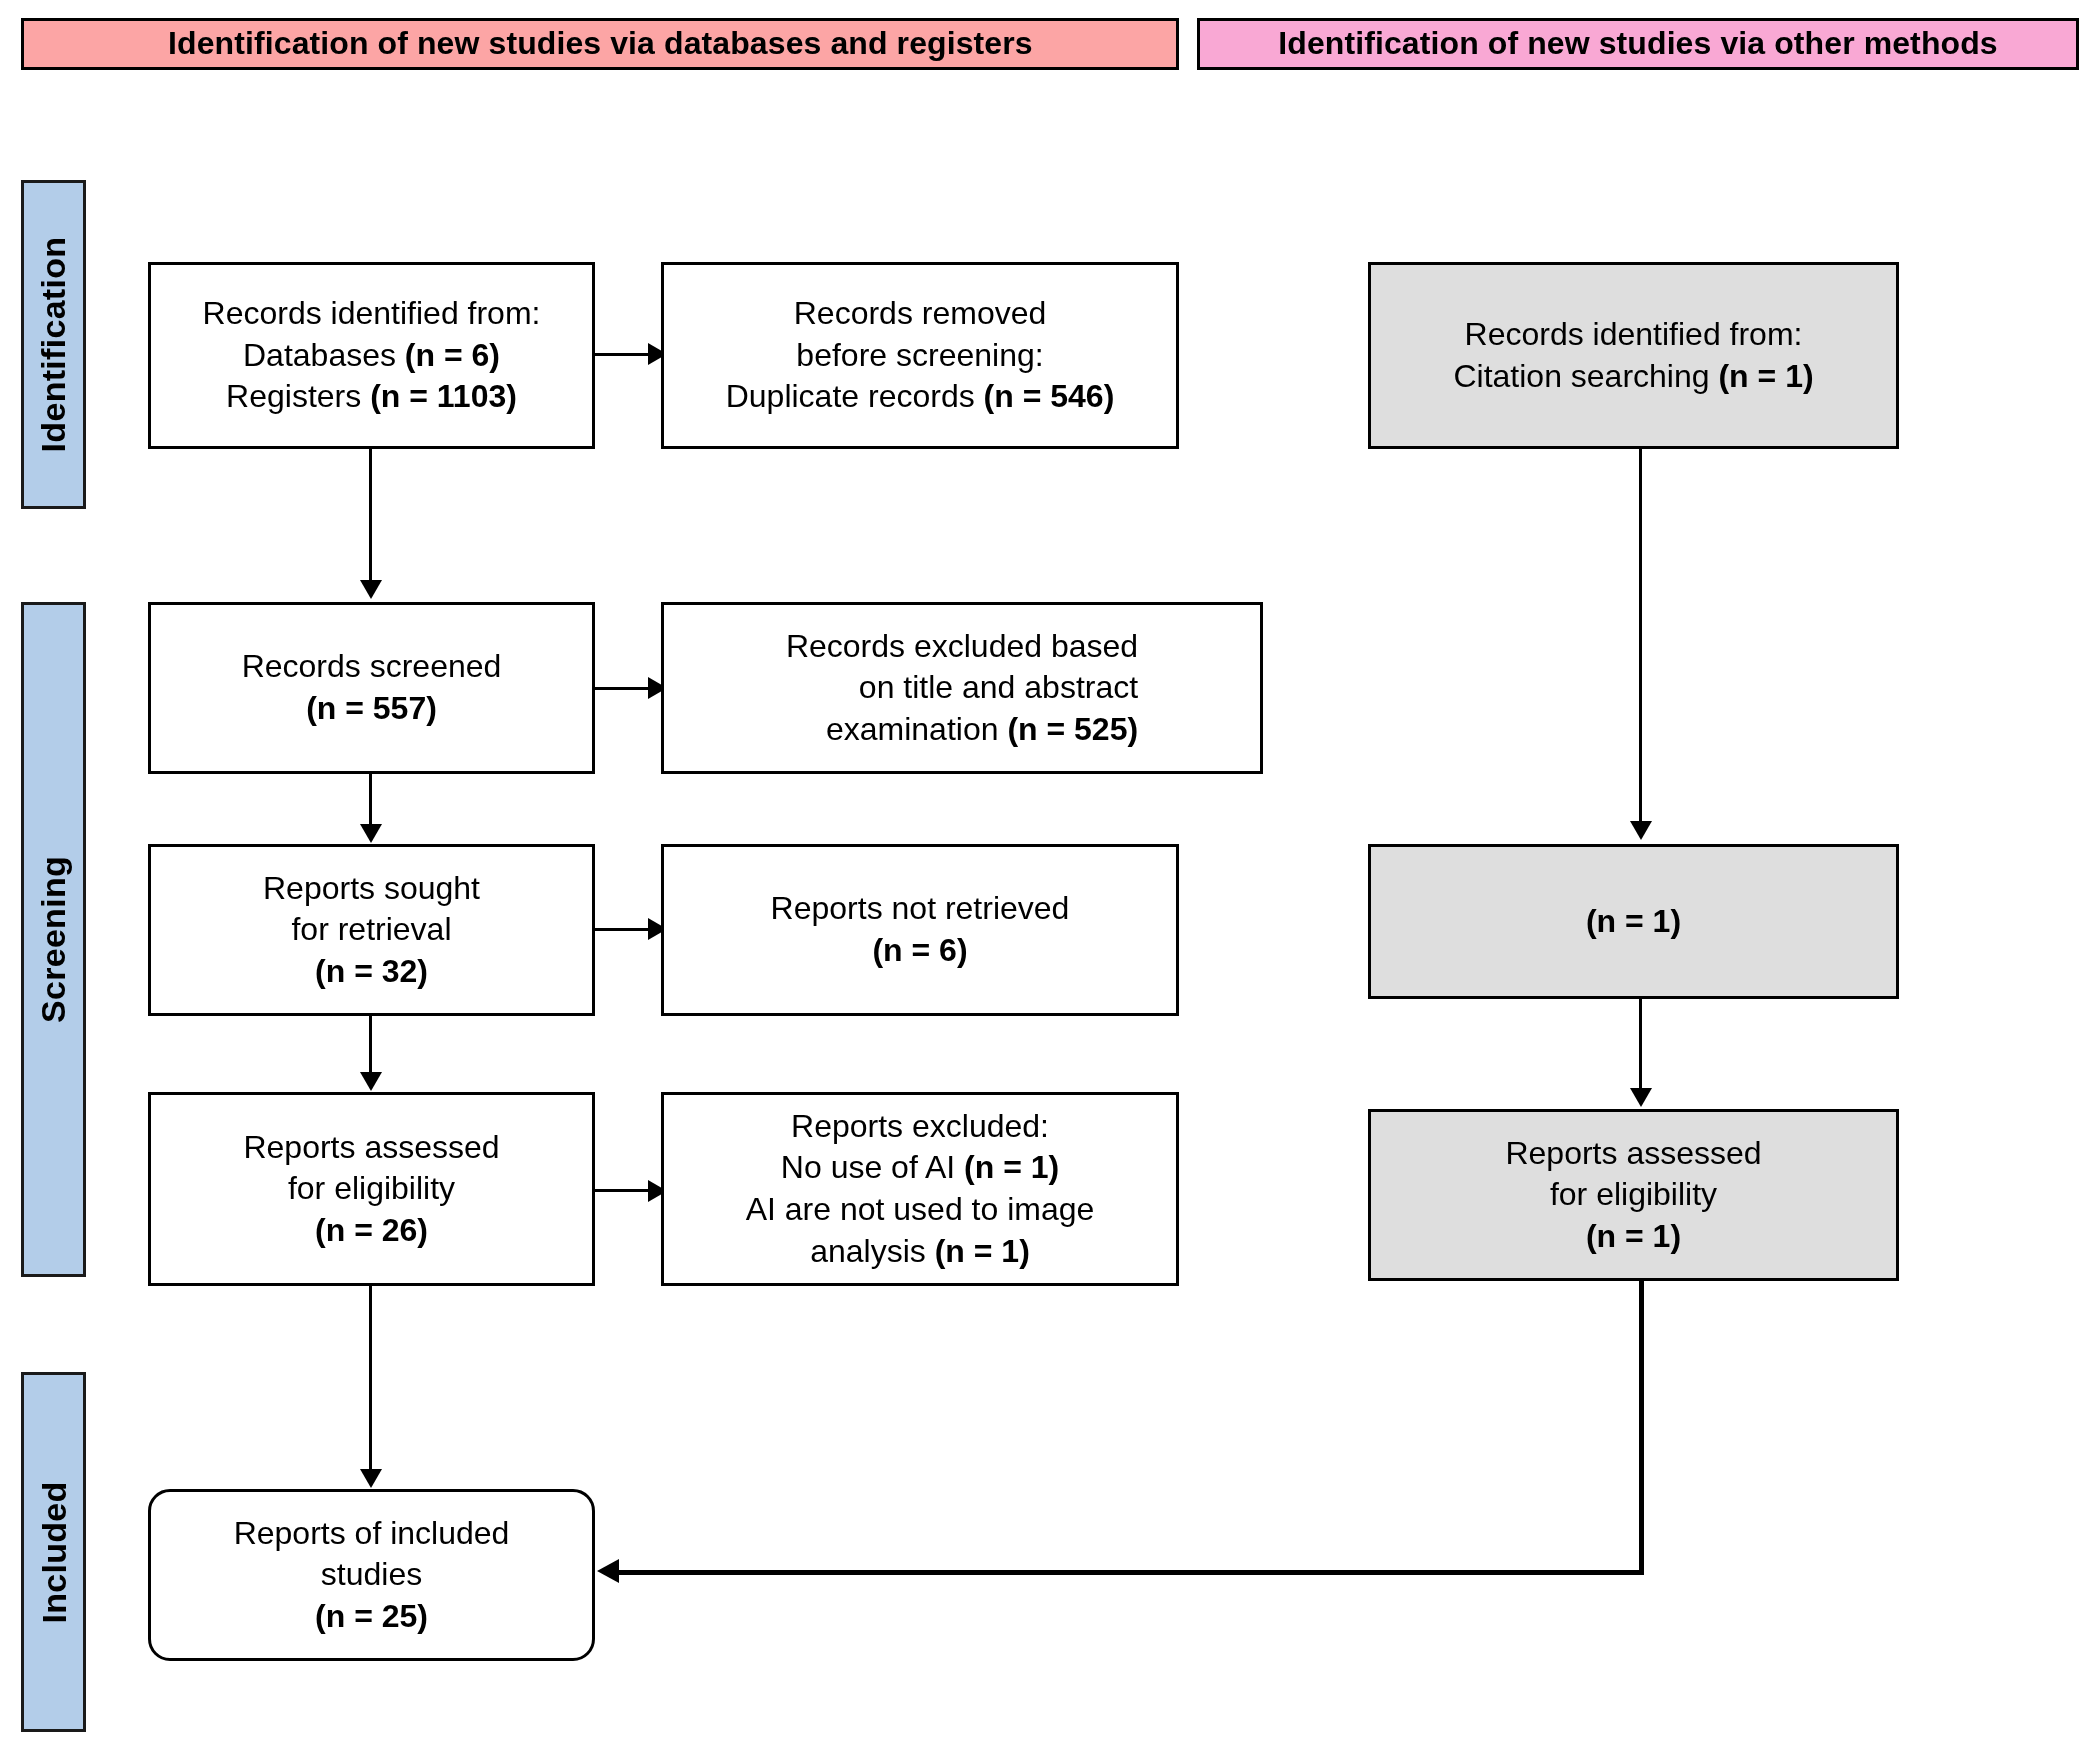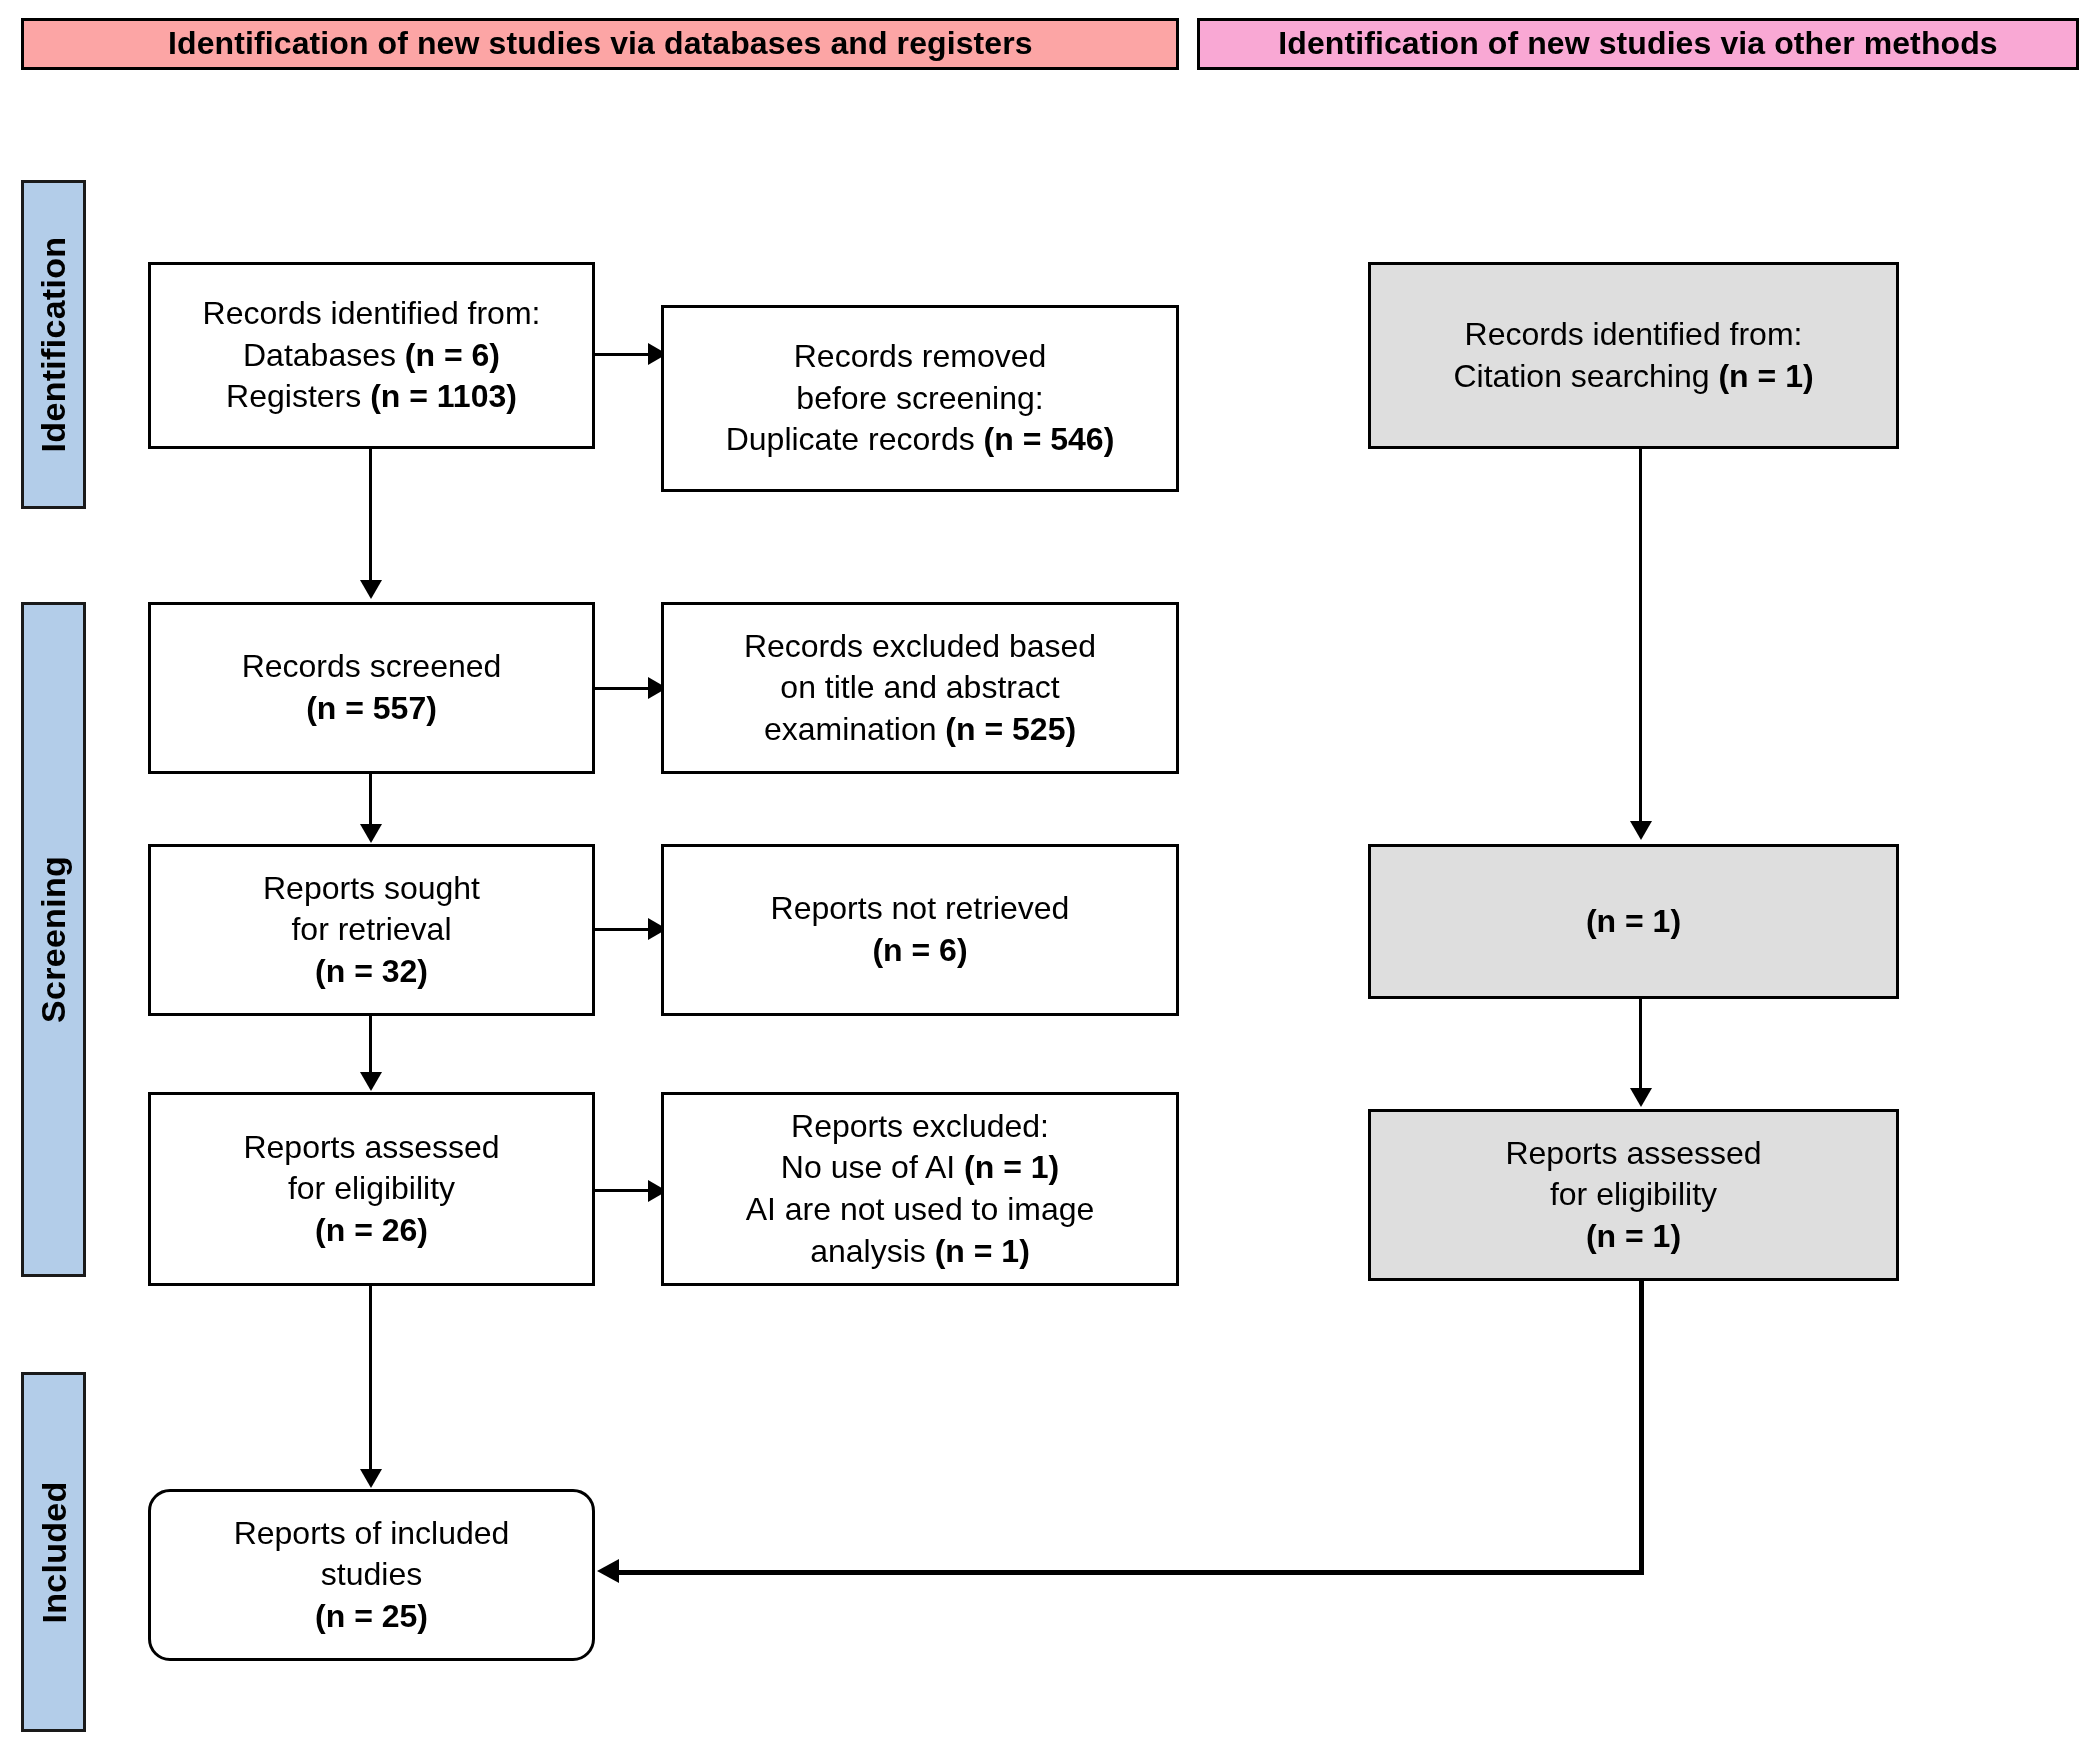--- a/index.html
+++ b/index.html
@@ -124,21 +124,21 @@
     <div>
       <p>Records identified from:</p>
       <p><span>Databases </span><b>(n = 6)</b></p>
       <p><span>Registers </span><b>(n = 1103)</b></p>
     </div>
   </div>
 
   <div class="abs line-h" style="left:595px; top:353px; width:58px;"></div>
   <div class="abs arrow-right" style="left:648px; top:343px;"></div>
 
-  <div class="abs node node-white" style="left:661px; top:262px; width:518px; height:187px;margin-top:43px;">
+  <div class="abs node node-white" style="left:661px; top:262px; width:518px; height:187px;">
     <div>
       <p>Records removed</p>
       <p>before screening:</p>
       <p><span>Duplicate records </span><b>(n = 546)</b></p>
     </div>
   </div>
 
   <div class="abs node node-grey" style="left:1368px; top:262px; width:531px; height:187px;">
     <div>
       <p>Records identified from:</p>
@@ -152,21 +152,21 @@
   <div class="abs node node-white" style="left:148px; top:602px; width:447px; height:172px;">
     <div>
       <p>Records screened</p>
       <p><b>(n = 557)</b></p>
     </div>
   </div>
 
   <div class="abs line-h" style="left:595px; top:687px; width:58px;"></div>
   <div class="abs arrow-right" style="left:648px; top:677px;"></div>
 
-  <div class="abs node node-white" style="left:661px; top:602px; width:518px; height:172px;">
+  <div class="abs node node-white" style="left:661px; top:602px; width:602px; height:172px;text-align:right;">
     <div>
       <p>Records excluded based</p>
       <p>on title and abstract</p>
       <p><span>examination </span><b>(n = 525)</b></p>
     </div>
   </div>
 
   <div class="abs line-v" style="left:369px; top:774px; width:3.2px; height:55px;"></div>
   <div class="abs arrow-down" style="left:360px; top:824px;"></div>
 

